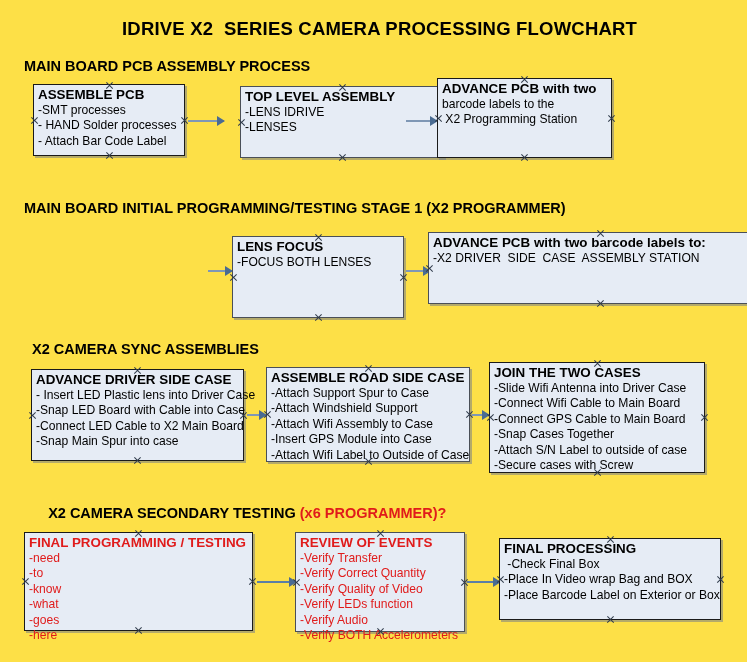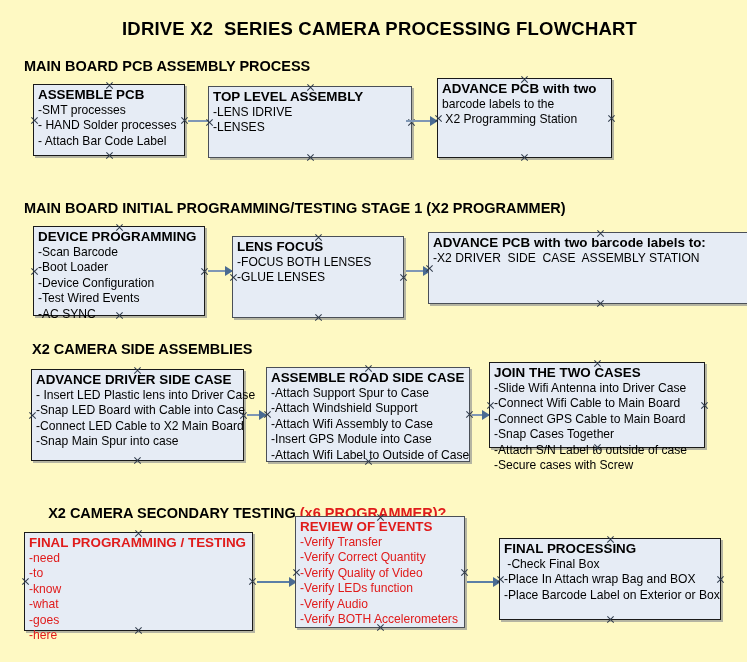--- a/index.html
+++ b/index.html
@@ -9,21 +9,21 @@
     background: #ffffff;
   }
   body {
     font-family: "Liberation Sans", sans-serif;
     color: #000000;
   }
   #canvas {
     position: relative;
     width: 747px;
     height: 662px;
-    background: #fef9c3;
+    background: #fde047;
     overflow: hidden;
   }
 
   
   .doc-title {
     position: absolute;
     font-weight: bold;
     font-size: 18.5px;
     letter-spacing: 0.2px;
     white-space: pre;
@@ -150,21 +150,21 @@
     <span class="handle" style="left:50%;  top:100%;"></span>
     <span class="handle" style="left:0;    top:50%;"></span>
     <span class="handle" style="left:100%; top:50%;"></span>
   </div>
 
   <div class="arrow" style="left:188px; top:116px; width:36px;">
     <span class="shaft"></span>
       <span class="head"></span>
   </div>
 
-  <div class="node soft" style="left:208px; top:86px; width:204px; height:72px;">
+  <div class="node soft" style="left:240px; top:86px; width:204px; height:72px;">
     <div class="node-body">
       <div class="node-title">TOP LEVEL ASSEMBLY</div>
       <div class="node-line">-LENS IDRIVE</div>
       <div class="node-line">-LENSES</div>
     </div>
     <span class="handle" style="left:50%;  top:0;"></span>
     <span class="handle" style="left:50%;  top:100%;"></span>
     <span class="handle" style="left:0;    top:50%;"></span>
     <span class="handle" style="left:100%; top:50%;"></span>
   </div>
@@ -181,45 +181,30 @@
       <div class="node-line"> X2 Programming Station</div>
     </div>
     <span class="handle" style="left:50%;  top:0;"></span>
     <span class="handle" style="left:50%;  top:100%;"></span>
     <span class="handle" style="left:0;    top:50%;"></span>
     <span class="handle" style="left:100%; top:50%;"></span>
   </div>
 
   <div class="section-title" style="left:24px; top:200px;">MAIN BOARD INITIAL PROGRAMMING/TESTING STAGE 1 (X2 PROGRAMMER)</div>
 
-  <div class="node" style="left:33px; top:226px; width:172px; height:90px;">
-    <div class="node-body">
-      <div class="node-title">DEVICE PROGRAMMING</div>
-      <div class="node-line">-Scan Barcode</div>
-      <div class="node-line">-Boot Loader</div>
-      <div class="node-line">-Device Configuration</div>
-      <div class="node-line">-Test Wired Events</div>
-      <div class="node-line">-AC SYNC</div>
-    </div>
-    <span class="handle" style="left:50%;  top:0;"></span>
-    <span class="handle" style="left:50%;  top:100%;"></span>
-    <span class="handle" style="left:0;    top:50%;"></span>
-    <span class="handle" style="left:100%; top:50%;"></span>
-  </div>
 
   <div class="arrow" style="left:208px; top:266px; width:24px;">
     <span class="shaft"></span>
       <span class="head"></span>
   </div>
 
   <div class="node soft" style="left:232px; top:236px; width:172px; height:82px;">
     <div class="node-body">
       <div class="node-title">LENS FOCUS</div>
       <div class="node-line">-FOCUS BOTH LENSES</div>
-      <div class="node-line">-GLUE LENSES</div>
     </div>
     <span class="handle" style="left:50%;  top:0;"></span>
     <span class="handle" style="left:50%;  top:100%;"></span>
     <span class="handle" style="left:0;    top:50%;"></span>
     <span class="handle" style="left:100%; top:50%;"></span>
   </div>
 
   <div class="arrow" style="left:406px; top:266px; width:24px;">
     <span class="shaft"></span>
       <span class="head"></span>
@@ -229,21 +214,21 @@
     <div class="node-body">
       <div class="node-title">ADVANCE PCB with two barcode labels to:</div>
       <div class="node-line">-X2 DRIVER  SIDE  CASE  ASSEMBLY STATION</div>
     </div>
     <span class="handle" style="left:50%;  top:0;"></span>
     <span class="handle" style="left:50%;  top:100%;"></span>
     <span class="handle" style="left:0;    top:50%;"></span>
     <span class="handle" style="left:100%; top:50%;"></span>
   </div>
 
-  <div class="section-title" style="left:32px; top:341px;">X2 CAMERA SIDE ASSEMBLIES</div>
+  <div class="section-title" style="left:32px; top:341px;">X2 CAMERA SYNC ASSEMBLIES</div>
 
   <div class="node" style="left:31px; top:369px; width:213px; height:92px;">
     <div class="node-body">
       <div class="node-title">ADVANCE DRIVER SIDE CASE</div>
       <div class="node-line">- Insert LED Plastic lens into Driver Case</div>
       <div class="node-line">-Snap LED Board with Cable into Case</div>
       <div class="node-line">-Connect LED Cable to X2 Main Board</div>
       <div class="node-line">-Snap Main Spur into case</div>
     </div>
     <span class="handle" style="left:50%;  top:0;"></span>
@@ -270,21 +255,21 @@
     <span class="handle" style="left:50%;  top:100%;"></span>
     <span class="handle" style="left:0;    top:50%;"></span>
     <span class="handle" style="left:100%; top:50%;"></span>
   </div>
 
   <div class="arrow" style="left:472px; top:410px; width:17px;">
     <span class="shaft"></span>
       <span class="head"></span>
   </div>
 
-  <div class="node" style="left:489px; top:362px; width:216px; height:86px;">
+  <div class="node" style="left:489px; top:362px; width:216px; height:111px;">
     <div class="node-body">
       <div class="node-title">JOIN THE TWO CASES</div>
       <div class="node-line">-Slide Wifi Antenna into Driver Case</div>
       <div class="node-line">-Connect Wifi Cable to Main Board</div>
       <div class="node-line">-Connect GPS Cable to Main Board</div>
       <div class="node-line">-Snap Cases Together</div>
       <div class="node-line">-Attach S/N Label to outside of case</div>
       <div class="node-line">-Secure cases with Screw</div>
     </div>
     <span class="handle" style="left:50%;  top:0;"></span>
@@ -311,21 +296,21 @@
     <span class="handle" style="left:50%;  top:100%;"></span>
     <span class="handle" style="left:0;    top:50%;"></span>
     <span class="handle" style="left:100%; top:50%;"></span>
   </div>
 
   <div class="arrow dark" style="left:257px; top:577px; width:39px;">
     <span class="shaft"></span>
       <span class="head"></span>
   </div>
 
-  <div class="node red soft" style="left:295px; top:516px; width:170px; height:112px;">
+  <div class="node red soft" style="left:295px; top:532px; width:170px; height:100px;">
     <div class="node-body">
       <div class="node-title">REVIEW OF EVENTS</div>
       <div class="node-line">-Verify Transfer</div>
       <div class="node-line">-Verify Correct Quantity</div>
       <div class="node-line">-Verify Quality of Video</div>
       <div class="node-line">-Verify LEDs function</div>
       <div class="node-line">-Verify Audio</div>
       <div class="node-line">-Verify BOTH Accelerometers</div>
     </div>
     <span class="handle" style="left:50%;  top:0;"></span>
@@ -338,21 +323,21 @@
 
   <div class="arrow dark" style="left:467px; top:577px; width:33px;">
     <span class="shaft"></span>
       <span class="head"></span>
   </div>
 
   <div class="node" style="left:499px; top:538px; width:222px; height:82px;">
     <div class="node-body">
       <div class="node-title">FINAL PROCESSING</div>
       <div class="node-line"> -Check Final Box</div>
-      <div class="node-line">-Place In Attach wrap Bag and BOX</div>
+      <div class="node-line">-Place In Video wrap Bag and BOX</div>
       <div class="node-line">-Place Barcode Label on Exterior or Box</div>
     </div>
     <span class="handle" style="left:50%;  top:0;"></span>
     <span class="handle" style="left:50%;  top:100%;"></span>
     <span class="handle" style="left:0;    top:50%;"></span>
     <span class="handle" style="left:100%; top:50%;"></span>
   </div>
 
 </div>
 

